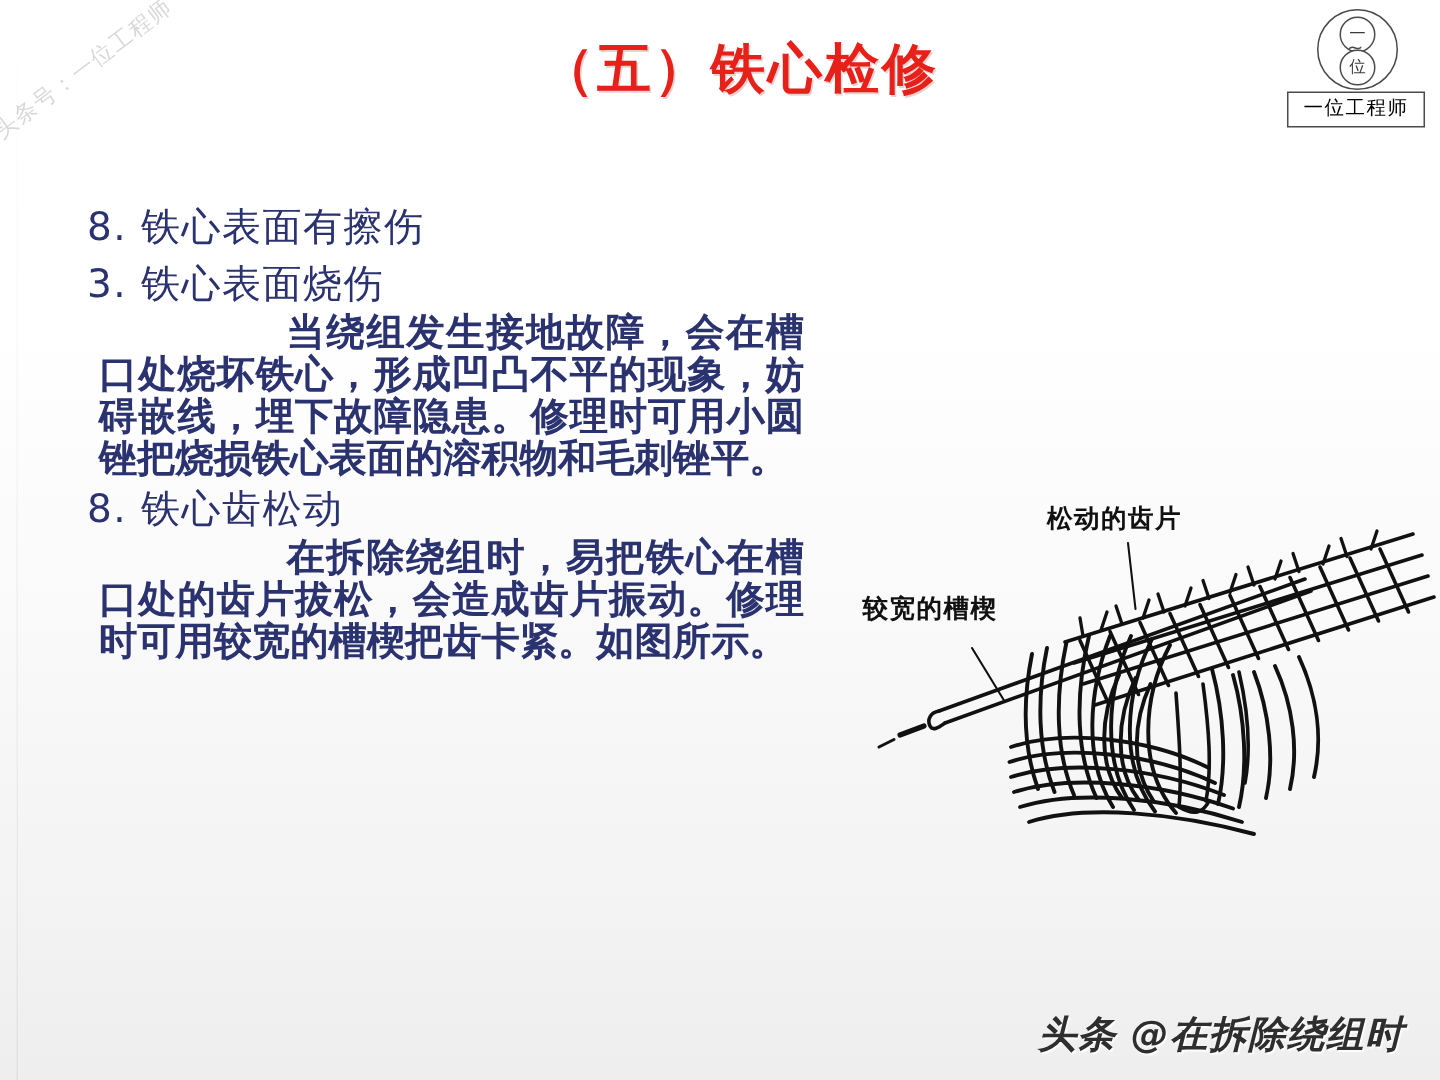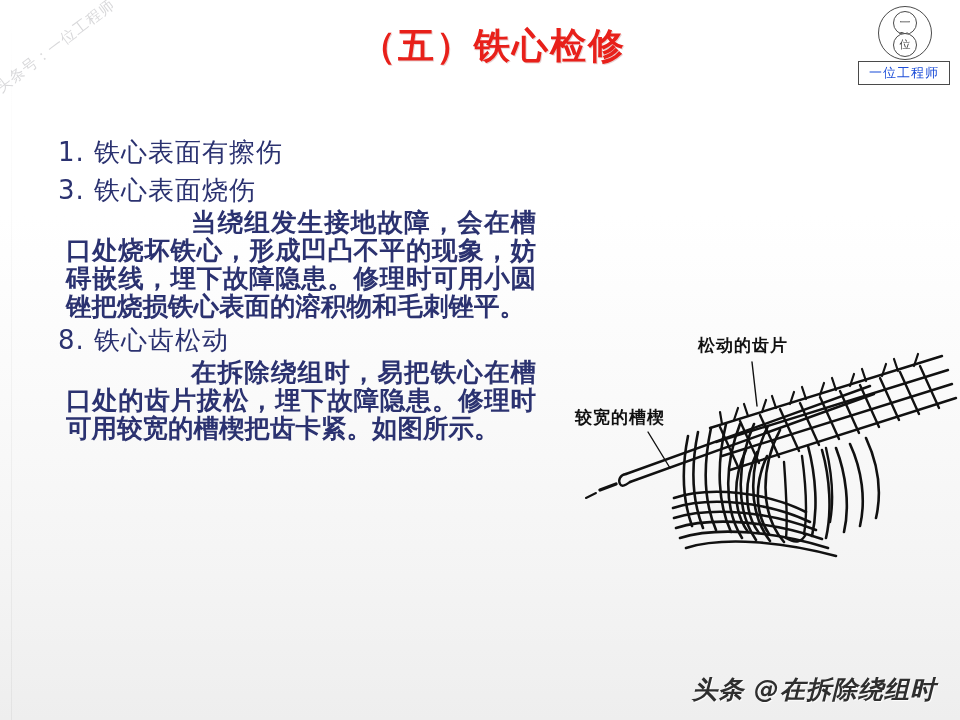--- a/index.html
+++ b/index.html
@@ -107,21 +107,21 @@
     left: 2px;
     top: 57px;
     width: 90px;
     height: 22px;
     border: 1.4px solid #4a4a4a;
     background: #fff;
     text-align: center;
     font-size: 13px;
     line-height: 21px;
     letter-spacing: 1px;
-    color: #1d4ed8;
+    color: #000000;
   }
 
   
   .content {
     position: absolute;
     left: 58px;
     top: 134px;
     width: 500px;
   }
   .sec { margin-bottom: 2px; }
@@ -156,21 +156,21 @@
   .fig-label {
     position: absolute;
     font-size: 17px;
     font-weight: bold;
     color: #111;
     letter-spacing: 1px;
     white-space: nowrap;
     font-family: "DejaVu Sans", "Liberation Sans", sans-serif;
   }
   .fig-label.loose-teeth { left: 128px; top: 14px; }
-  .fig-label.wide-wedge { left: 5px; top: 86px; }
+  .fig-label.wide-wedge { left: 5px; top: 74px; }
 
   
   .handle {
     position: absolute;
     right: 24px;
     bottom: 14px;
     font-size: 25px;
     font-weight: bold;
     font-style: italic;
     color: #2e2e2e;
@@ -194,31 +194,31 @@
     <div class="logo-circle"></div>
     <div class="logo-sub top">一</div>
     <div class="logo-tilde">~</div>
     <div class="logo-sub bottom">位</div>
     <div class="logo-name">一位工程师</div>
   </div>
 
   <div class="content">
 
     <div class="sec">
-      <div class="sec-head">1. 铁心表面有擦伤</div>
+      <div class="sec-head">8. 铁心表面有擦伤</div>
     </div>
 
     <div class="sec">
       <div class="sec-head">3. 铁心表面烧伤</div>
       <div class="sec-body">当绕组发生接地故障，会在槽口处烧坏铁心，形成凹凸不平的现象，妨碍嵌线，埋下故障隐患。修理时可用小圆锉把烧损铁心表面的溶积物和毛刺锉平。</div>
     </div>
 
     <div class="sec">
       <div class="sec-head">8. 铁心齿松动</div>
-      <div class="sec-body">在拆除绕组时，易把铁心在槽口处的齿片拔松，埋下故障隐患。修理时可用较宽的槽楔把齿卡紧。如图所示。</div>
+      <div class="sec-body">在拆除绕组时，易把铁心在槽口处的齿片拔松，会造成齿片振动。修理时可用较宽的槽楔把齿卡紧。如图所示。</div>
     </div>
 
   </div>
 
   <div class="figure">
 
     <div class="fig-label loose-teeth">松动的齿片</div>
     <div class="fig-label wide-wedge">较宽的槽楔</div>
 
     <svg width="390" height="240" viewBox="0 0 390 240" style="position:absolute;left:0;top:0;">

